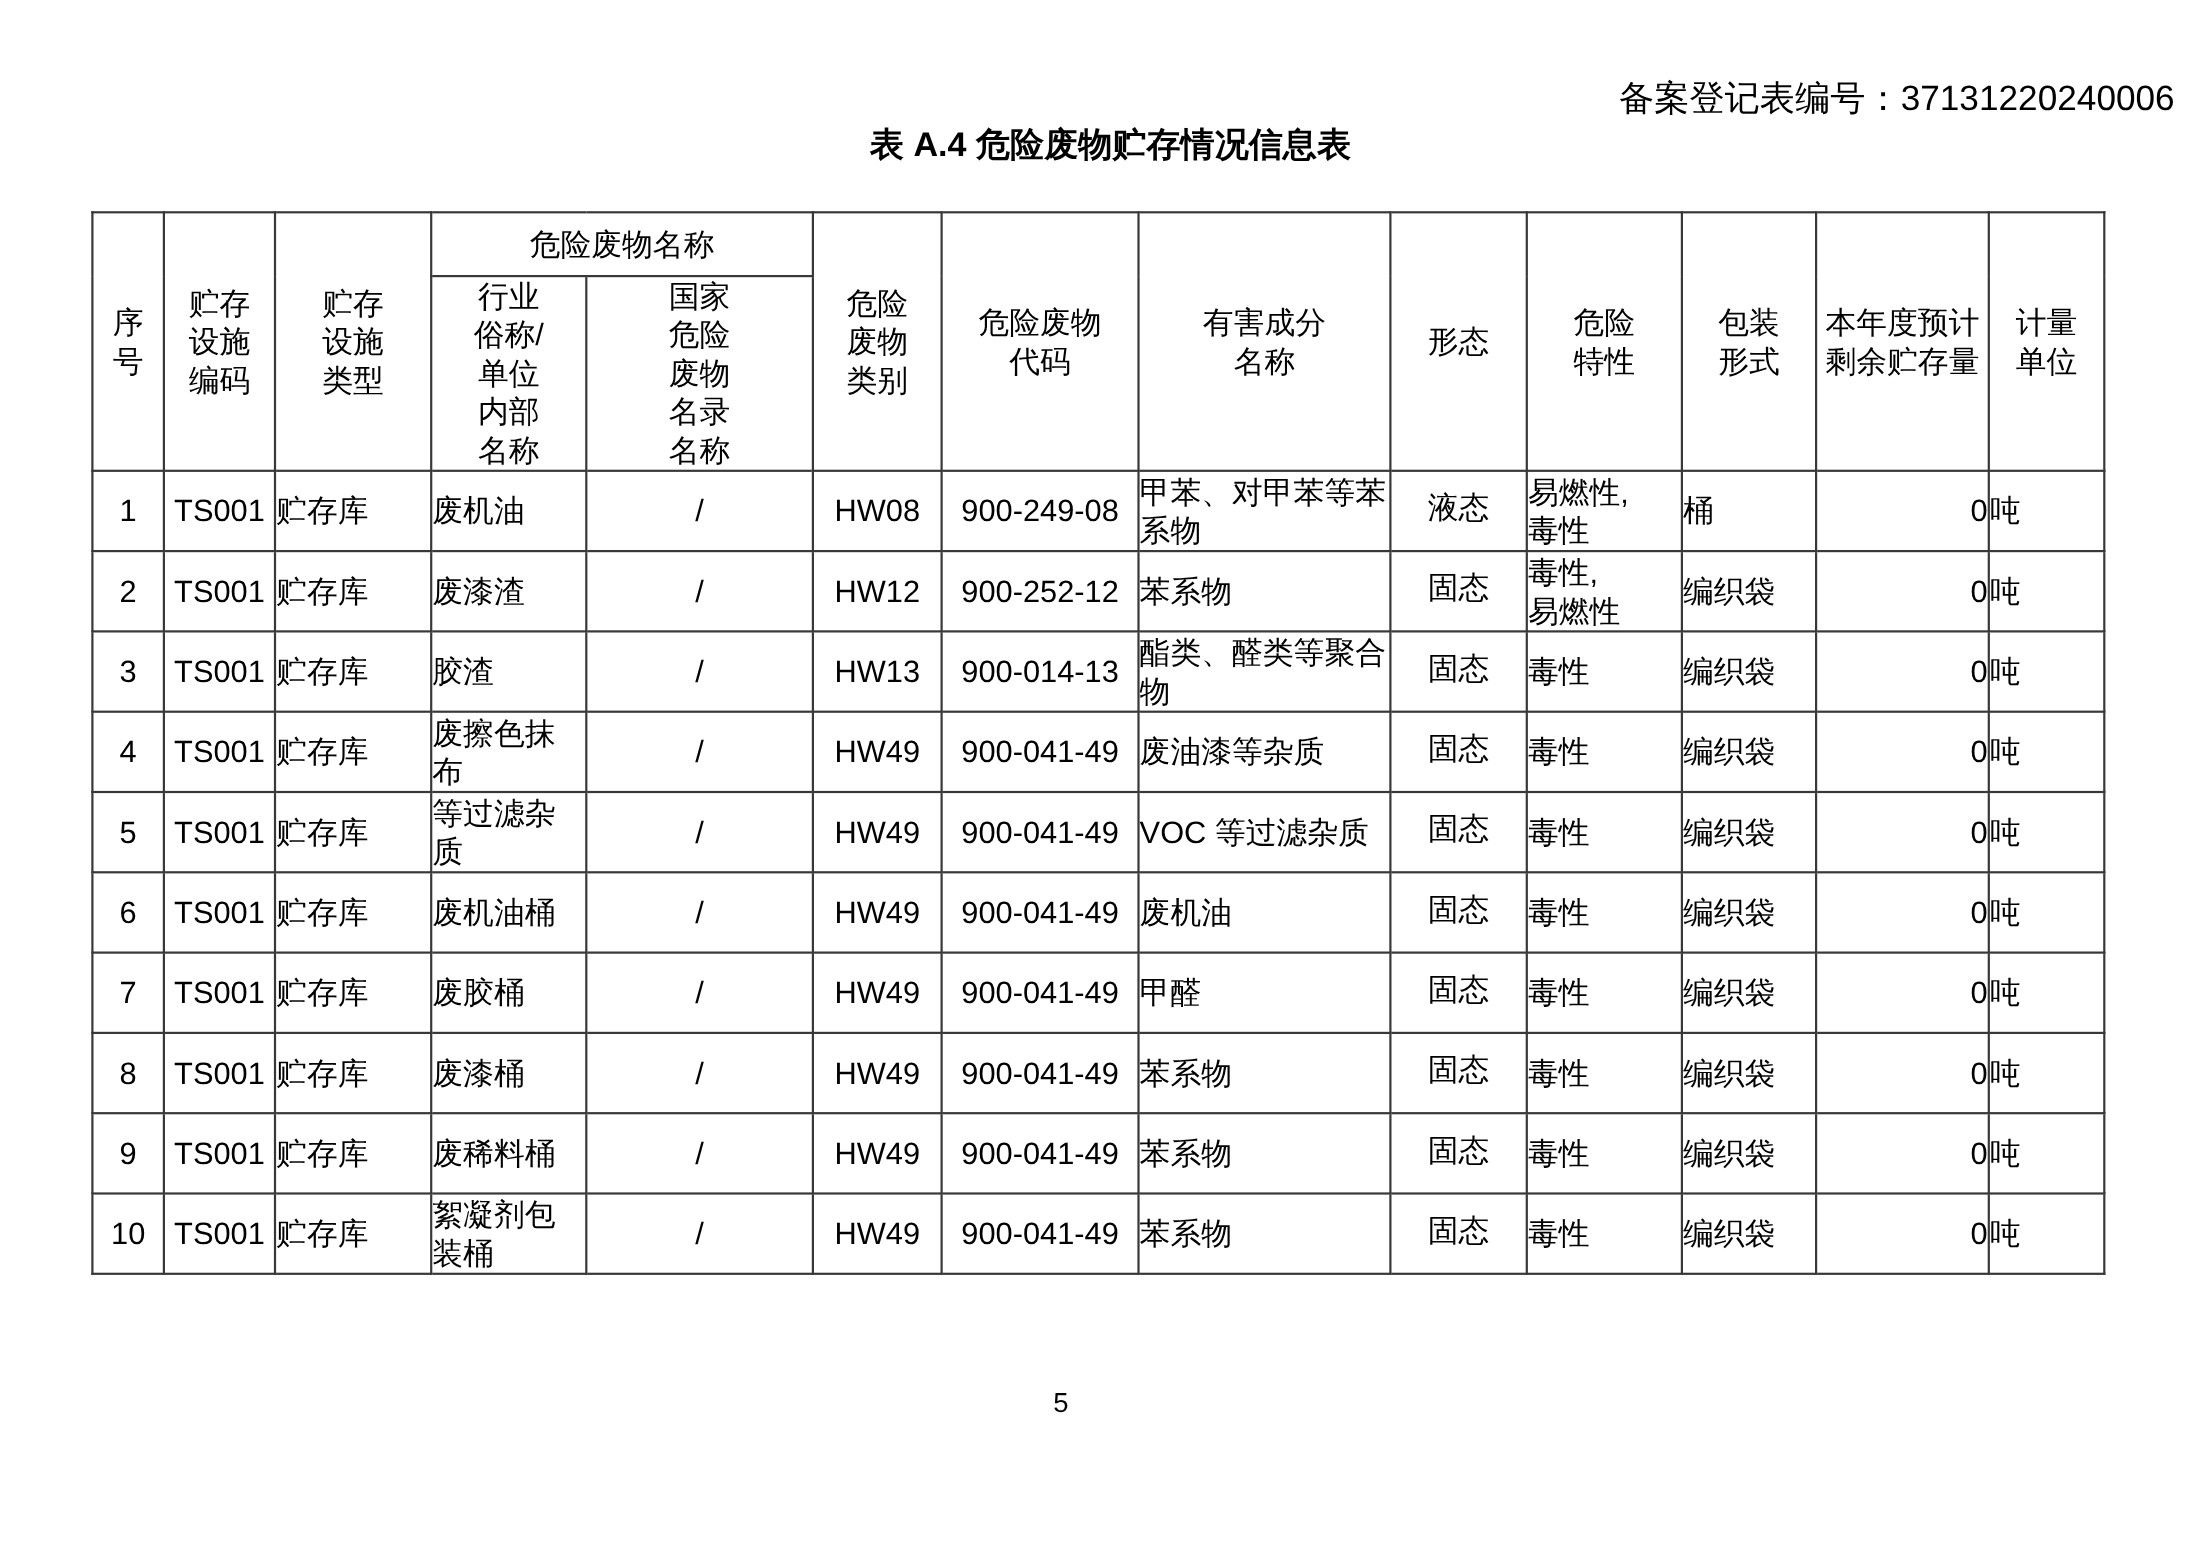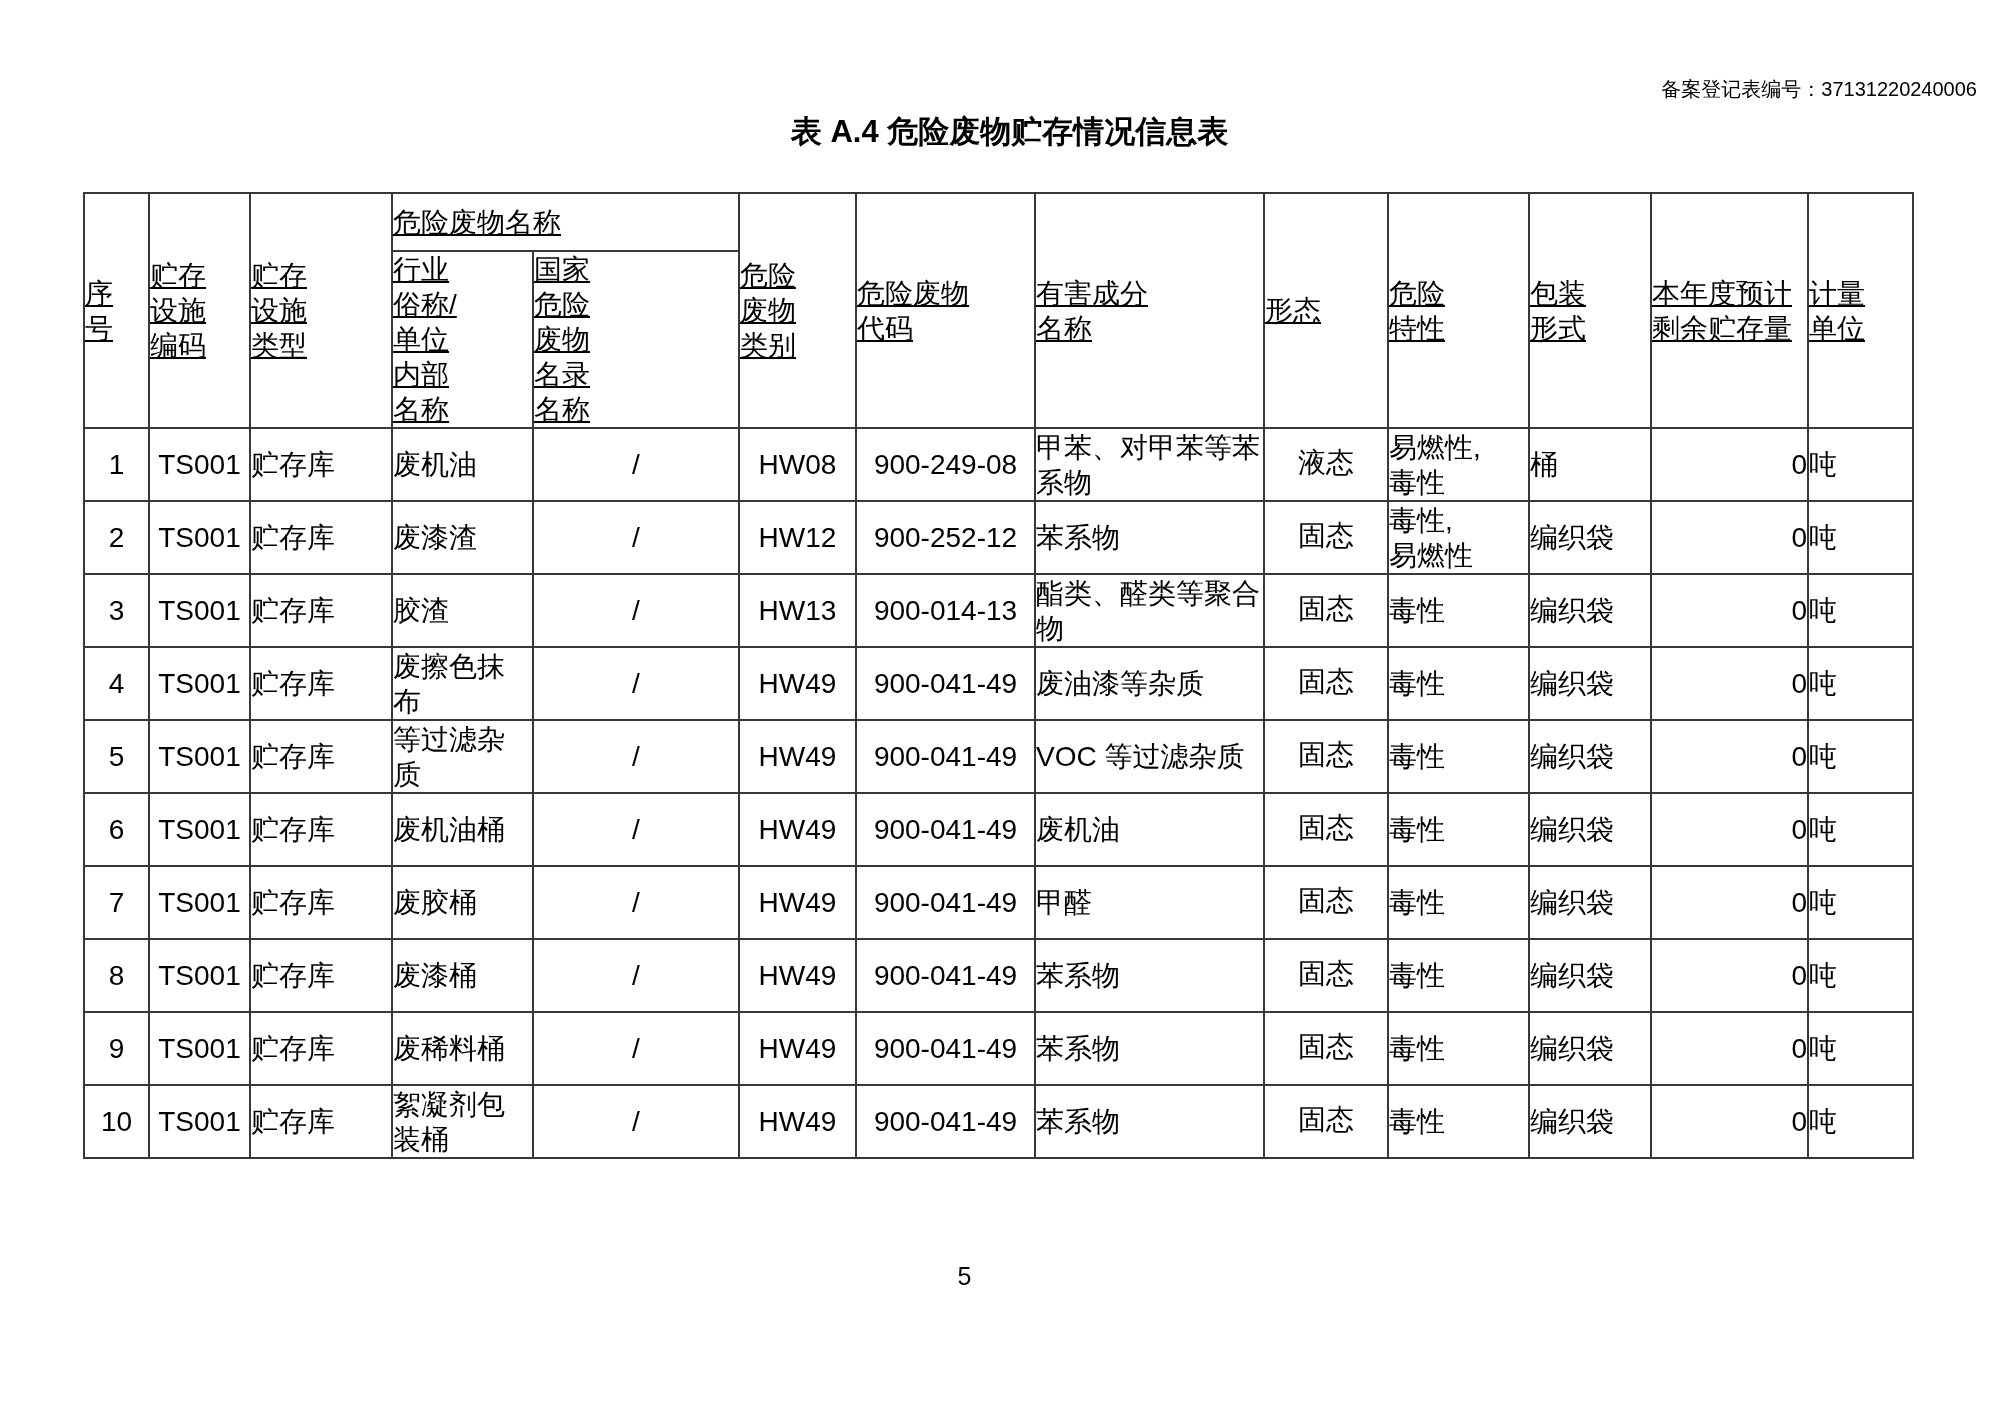--- a/index.html
+++ b/index.html
@@ -3,37 +3,37 @@
 <meta charset="utf-8">
 <style>
   html,body{margin:0;padding:0;}
   body{
     width:1995px;height:1411px;background:#ffffff;color:#000000;
     font-family:"Liberation Sans","DejaVu Sans",sans-serif;
     position:relative;overflow:hidden;
   }
   .reg-no{
     position:absolute;top:74px;right:18px;
-    font-size:20px;line-height:30px;color:#000;
+    font-size:32px;line-height:30px;color:#000;
   }
   .doc-title{
     position:absolute;top:99px;left:0;width:100%;
     text-align:center;font-size:31px;font-weight:bold;margin:12px;
   }
   table.main{
     position:absolute;left:83px;top:192px;width:1829px;
     border-collapse:collapse;table-layout:fixed;
   }
   table.main th, table.main td{
     border:2px solid #383838;
     font-size:28px;line-height:35px;font-weight:normal;
     white-space:pre-line;vertical-align:middle;padding:0;
     overflow:hidden;
   }
-  thead th{text-align:left;text-decoration:underline;}
+  thead th{text-align:center;}
   tr.hrow1{height:58px;}
   tr.hrow2{height:173px;}
   tbody tr{height:73px;}
   
   td.c-index{text-align:center;}
   td.c-facility_code{text-align:center;border-radius:21px;}
   td.c-facility_type{text-align:left;padding-left:13px;}
   td.c-industry_name{text-align:left;padding-left:10px;}
   td.c-national_name{text-align:center;}
   td.c-waste_category{text-align:center;}

